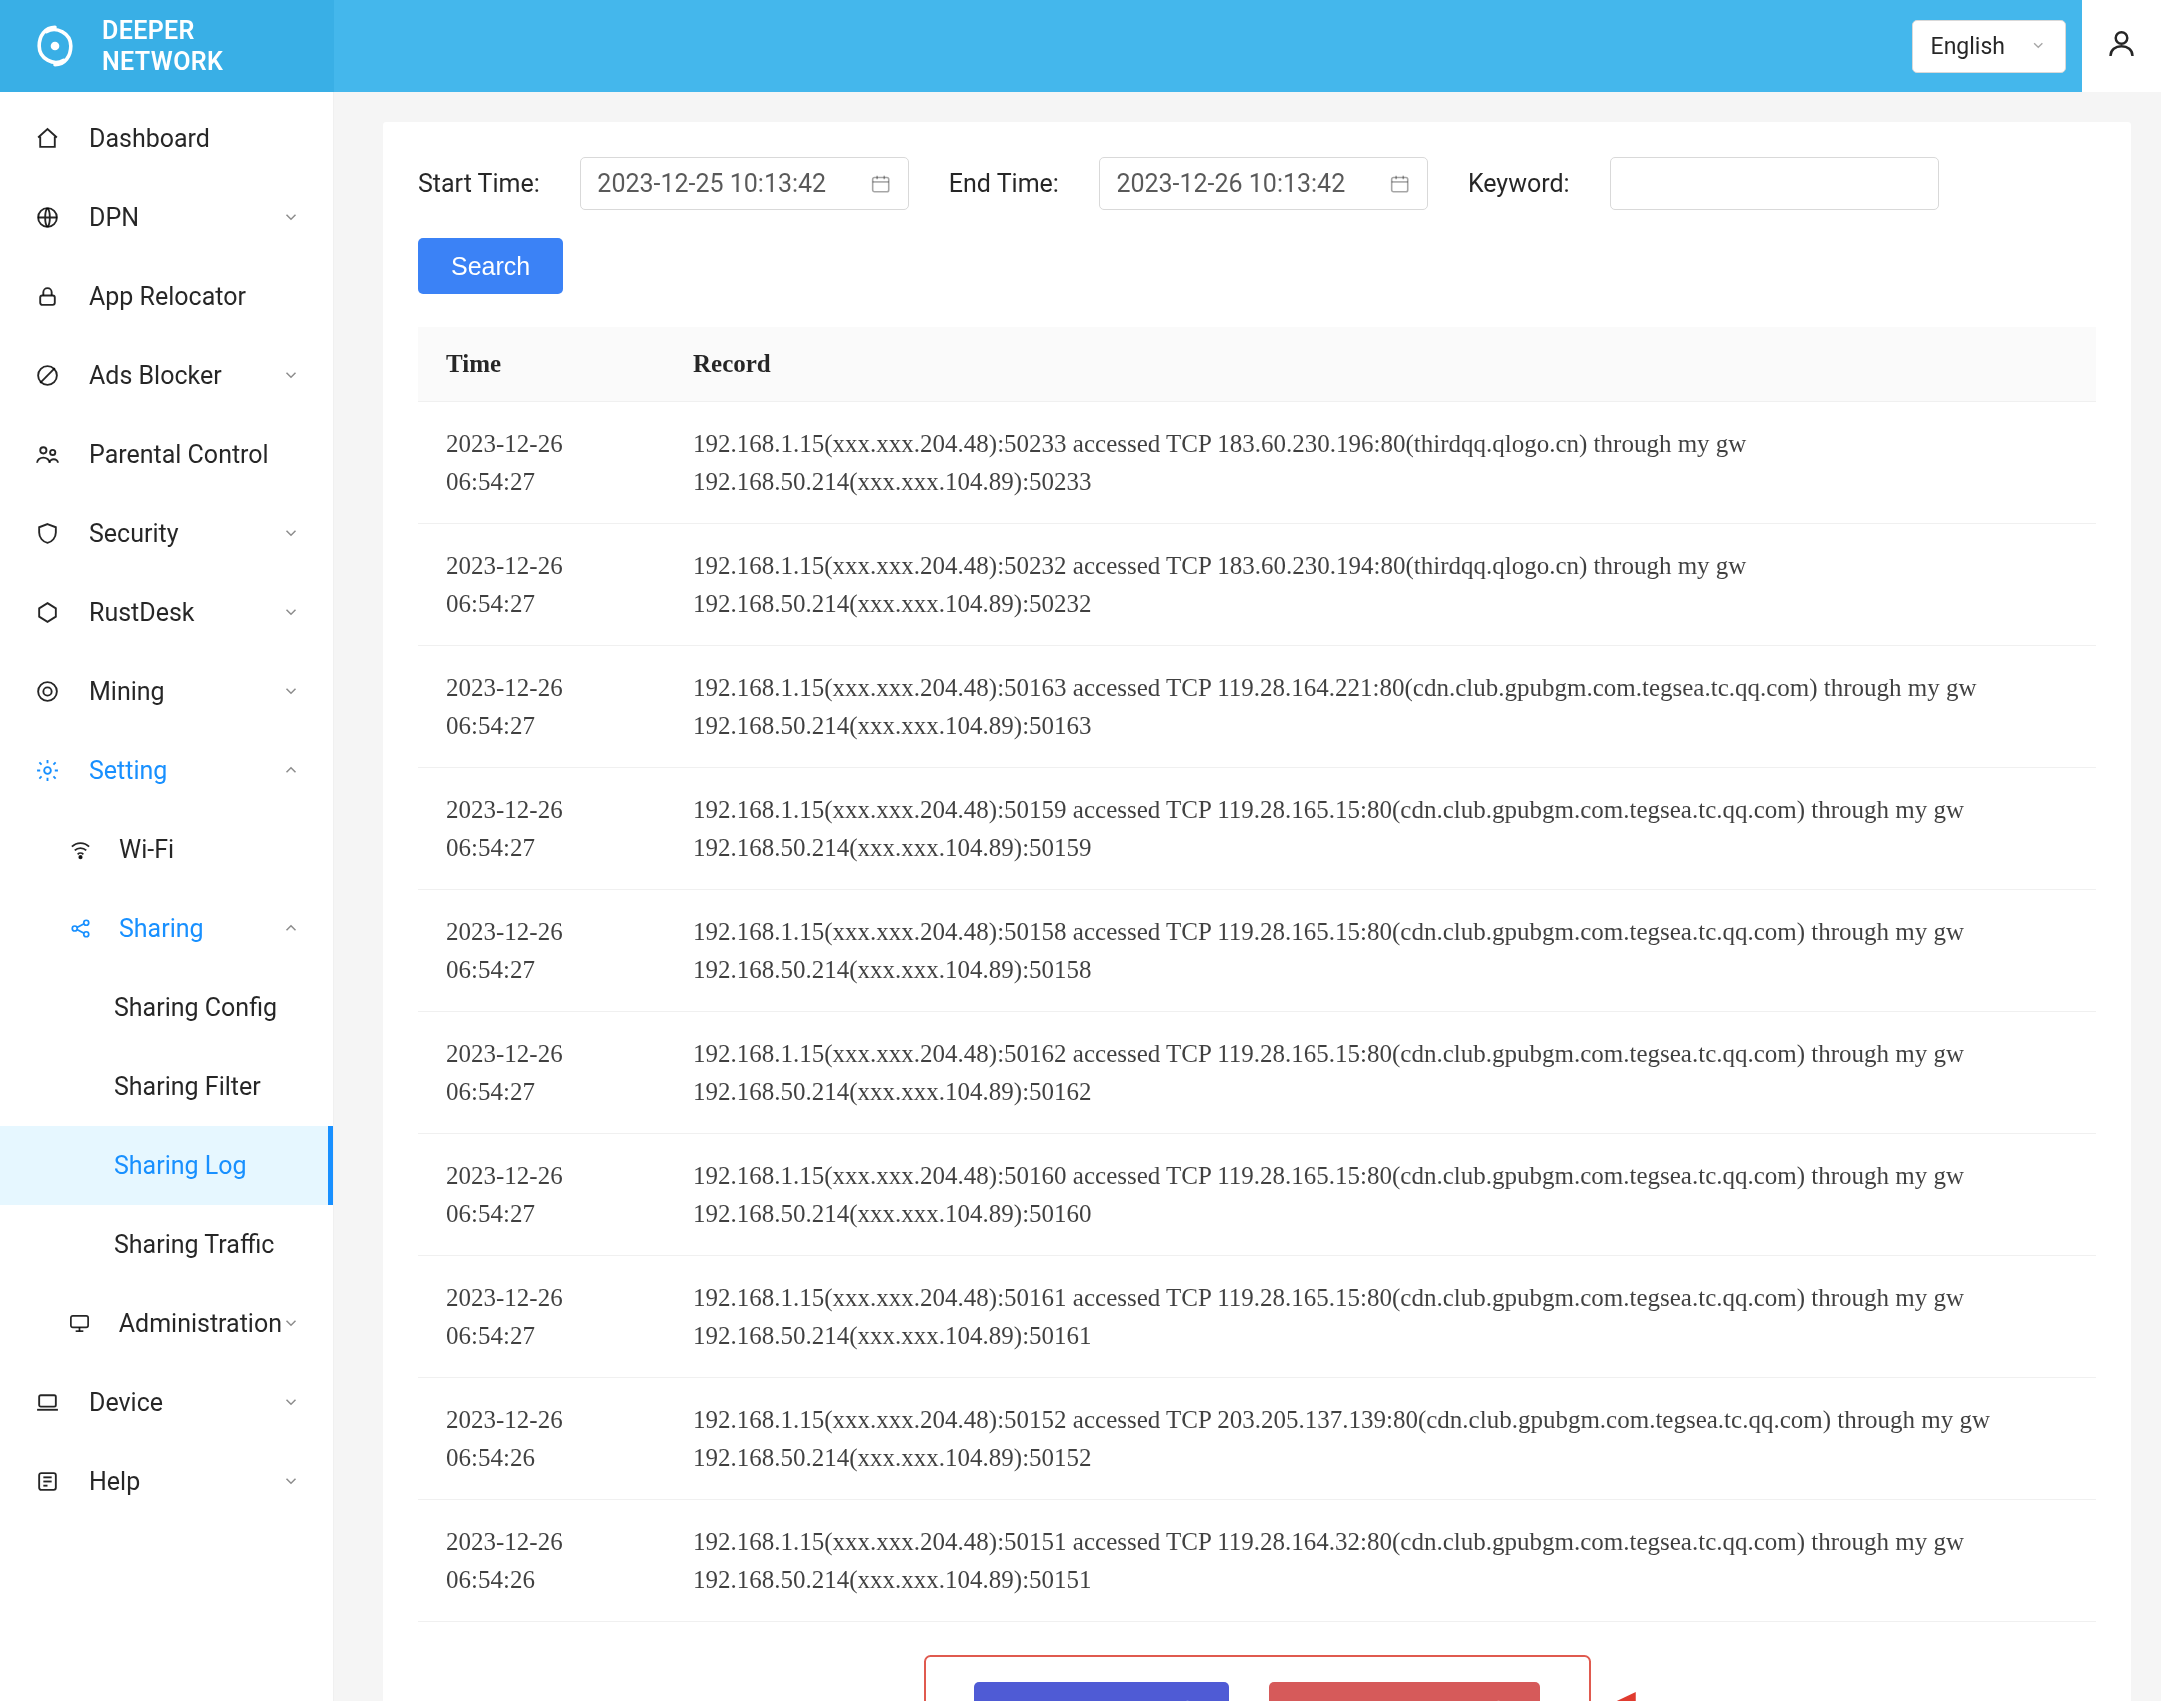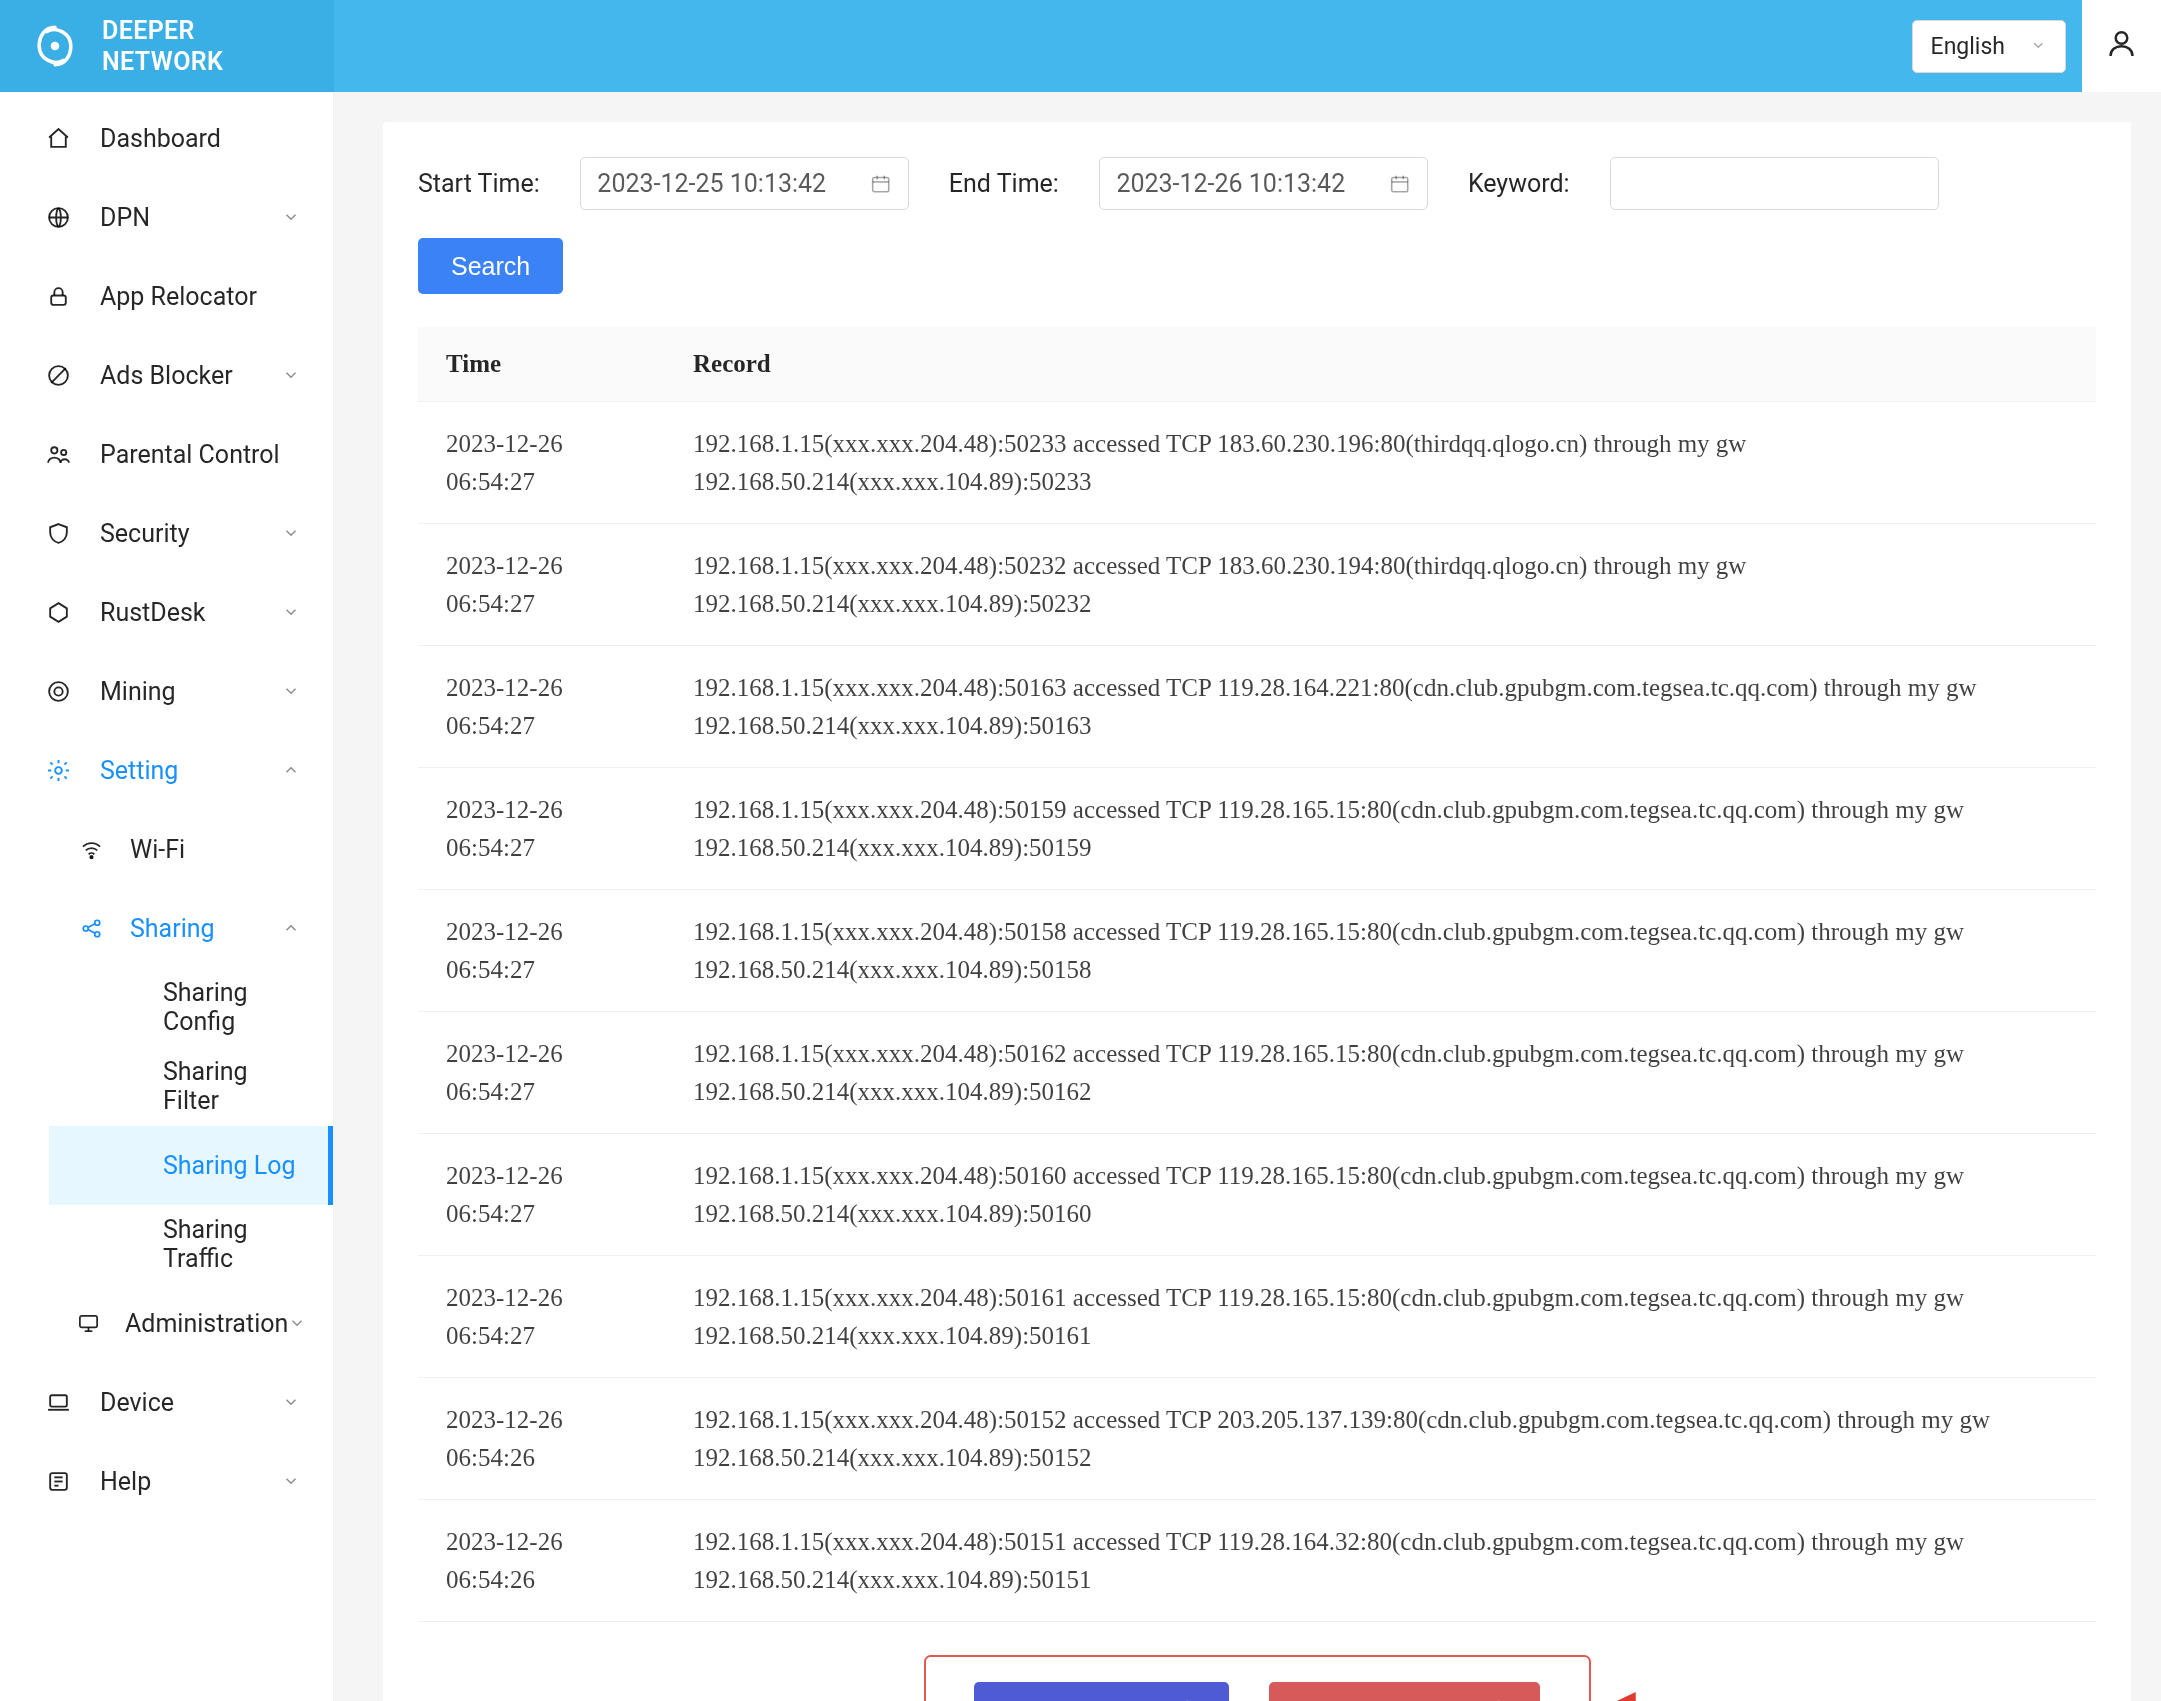--- a/index.html
+++ b/index.html
@@ -53,36 +53,36 @@
   }
   
   .body { display: flex; flex: 1 1 auto; min-height: 0; }
   
   .sidebar {
     width: 334px;
     background: #fff;
     border-right: 0.8px solid #f0f0f0;
     padding-top: 6.6px;
   }
-  .menu { list-style: none; padding-left: 11px; }
+  .menu { list-style: none; }
   .menu-item, .submenu-title, .submenu-item, .submenu-item-lv3 {
     display: flex; align-items: center;
     height: 79px; padding: 0 33px;
     color: rgba(0,0,0,0.85);
     cursor: pointer;
     font-size: 25px;
     position: relative;
   }
   .submenu-title { }
   .menu-icon { width: 28px; display: inline-flex; align-items: center; justify-content: center; margin-right: 28px; color: rgba(0,0,0,0.85); }
   .arrow-slot { margin-left: auto; color: rgba(0,0,0,0.45); display:inline-flex; align-items:center; }
   .submenu { list-style: none; }
   .submenu-item { padding-left: 66px; }
   .submenu-item .menu-icon { margin-right: 25px; }
-  .submenu-item-lv3 { padding-left: 114px; font-size: 25px; margin-left: 38px; }
+  .submenu-item-lv3 { padding-left: 114px; font-size: 25px; }
   .active { color: #1890ff; }
   .active-bg {
     background: #e6f7ff;
     color: #1890ff;
   }
   .active-bg::after {
     content: "";
     position: absolute; right: 0; top: 0; bottom: 0;
     width: 5px; background: #1890ff;
   }

